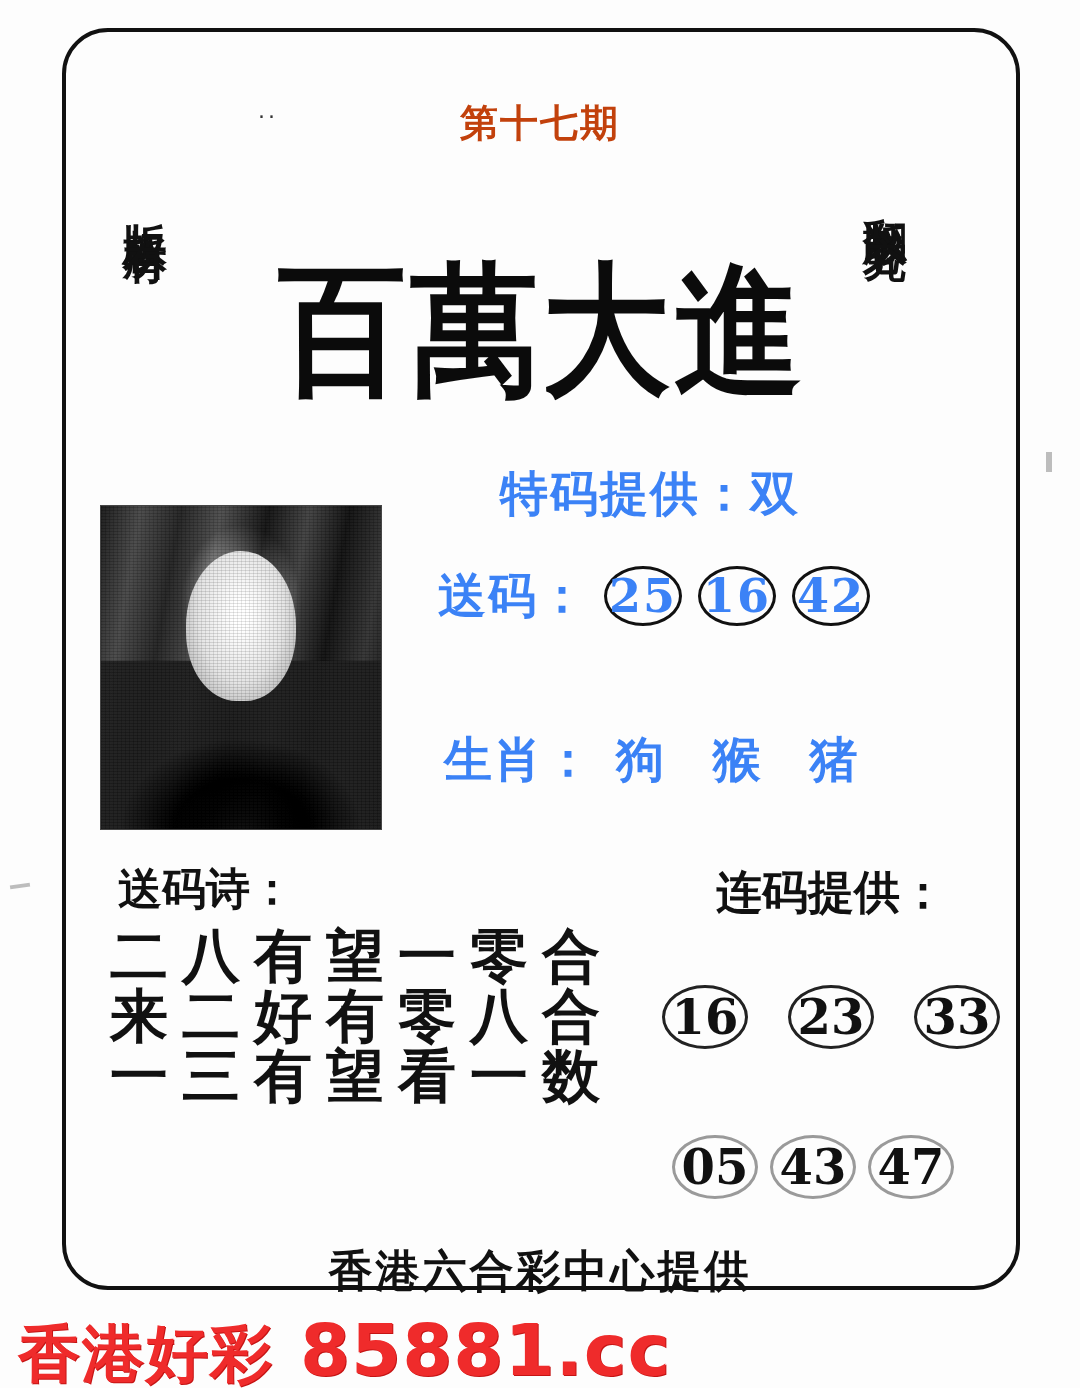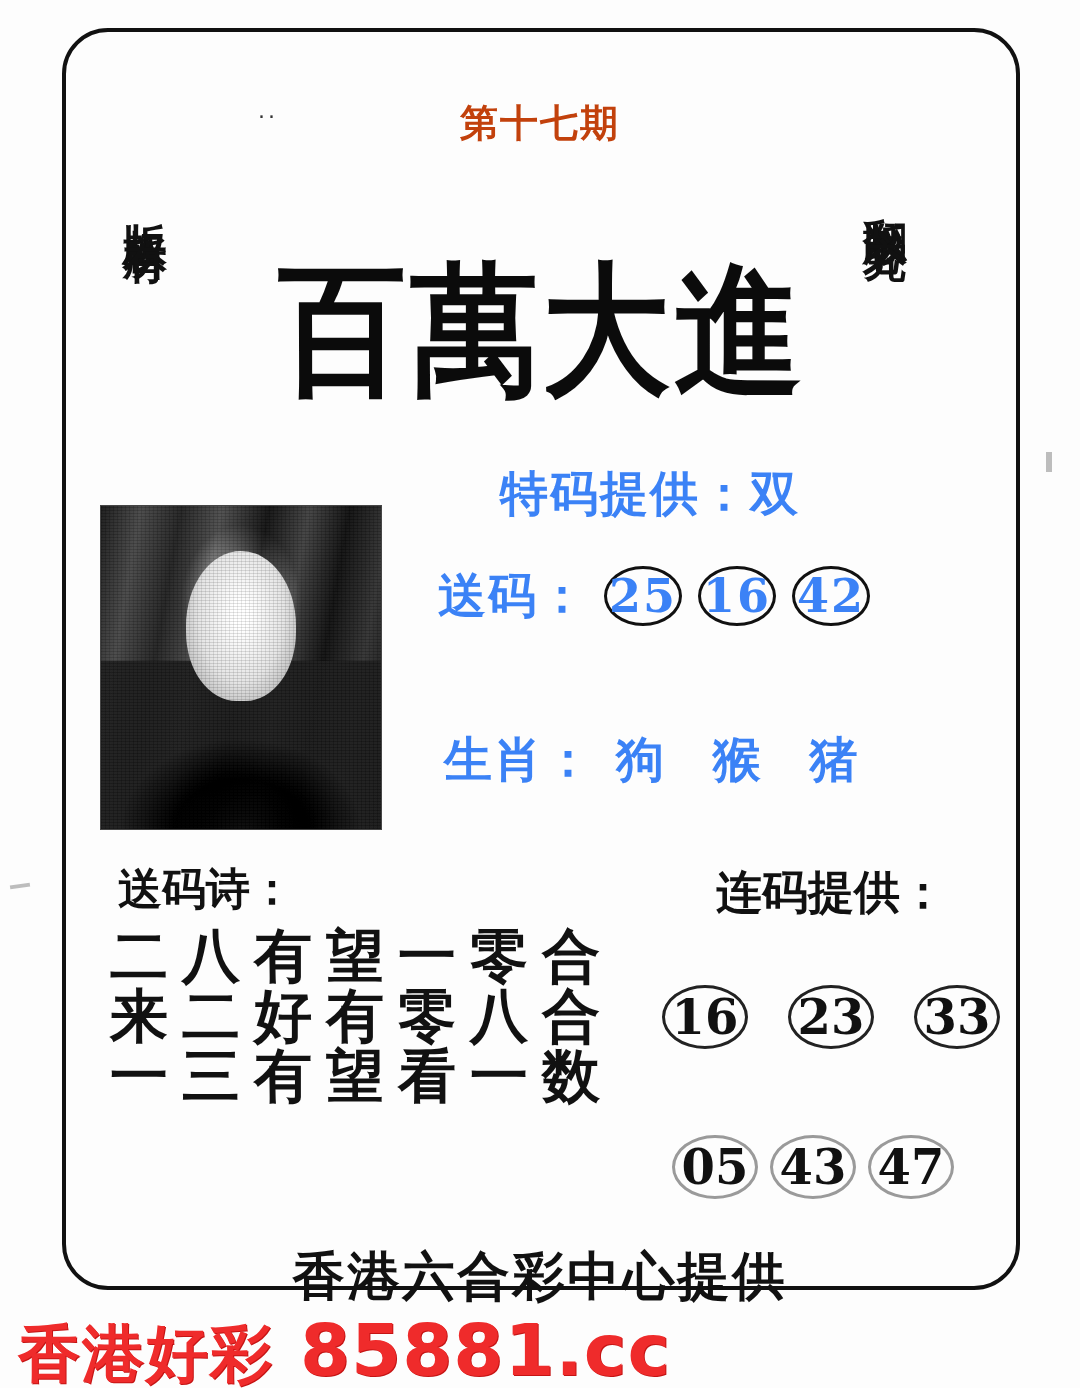--- a/index.html
+++ b/index.html
@@ -216,21 +216,21 @@
     color: #111;
     box-sizing: border-box;
   }
   .lm-faint { border-color: #9a9a9a; }
   
   .footer-cn {
     position: absolute;
     left: 0; right: 0;
     top: 1242px;
     text-align: center;
-    font-size: 52px;
+    font-size: 44px;
     font-weight: bold;
     font-family: "DejaVu Serif", "Liberation Serif", serif;
     color: #111;
     letter-spacing: 3px;
   }
   
   .watermark {
     position: absolute;
     left: 18px;
     top: 1308px;

